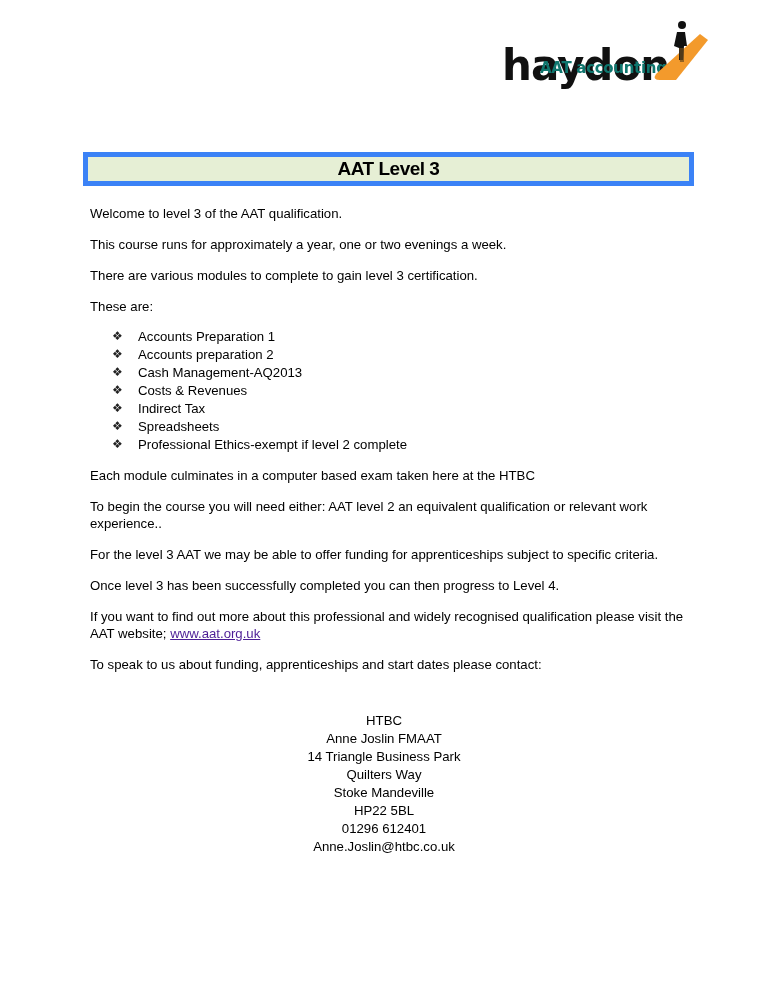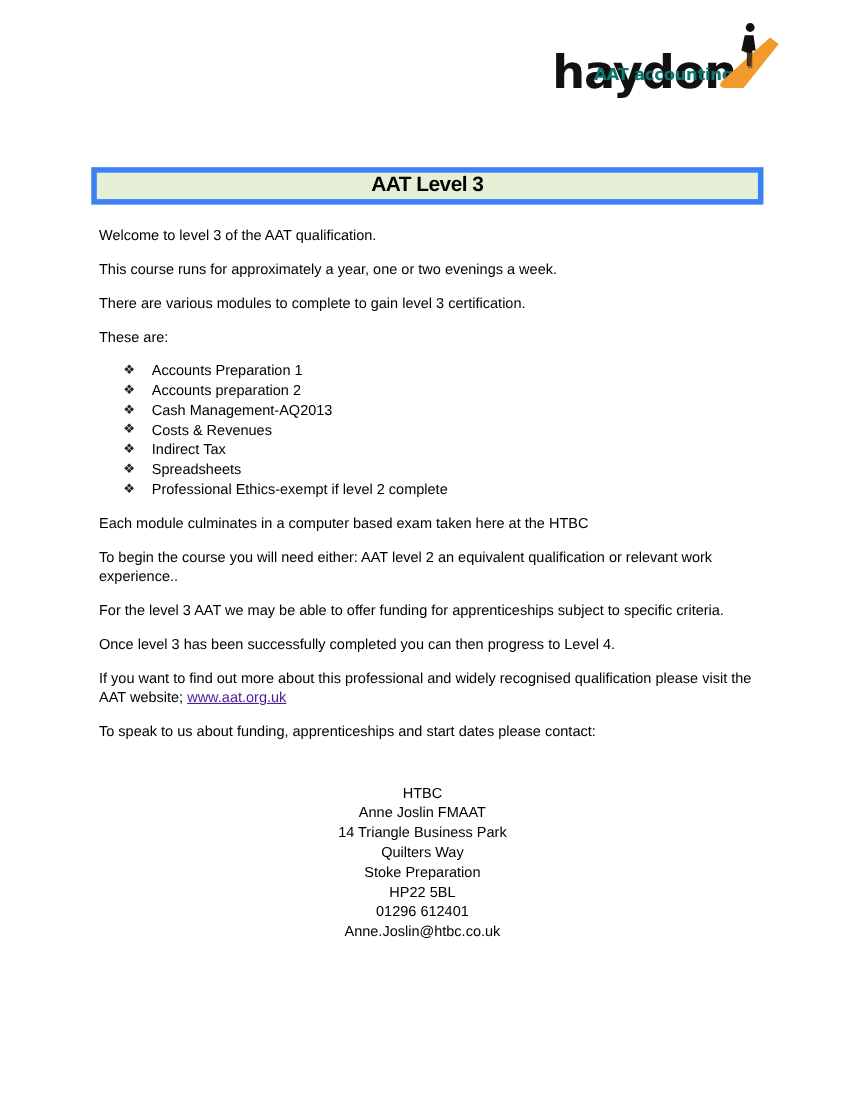--- a/index.html
+++ b/index.html
@@ -108,17 +108,17 @@
   <p>Once level 3 has been successfully completed you can then progress to Level 4.</p>
   <p><span>If you want to find out more about this professional and widely recognised qualification please visit the AAT website; </span><a class="link" href="#">www.aat.org.uk</a></p>
   <p>To speak to us about funding, apprenticeships and start dates please contact:</p>
 </div>
 
 <div class="contact">
   <div>HTBC</div>
   <div>Anne Joslin FMAAT</div>
   <div>14 Triangle Business Park</div>
   <div>Quilters Way</div>
-  <div>Stoke Preparation</div>
+  <div>Stoke Mandeville</div>
   <div>HP22 5BL</div>
   <div>01296 612401</div>
   <div>Anne.Joslin@htbc.co.uk</div>
 </div>
 
 </body></html>

